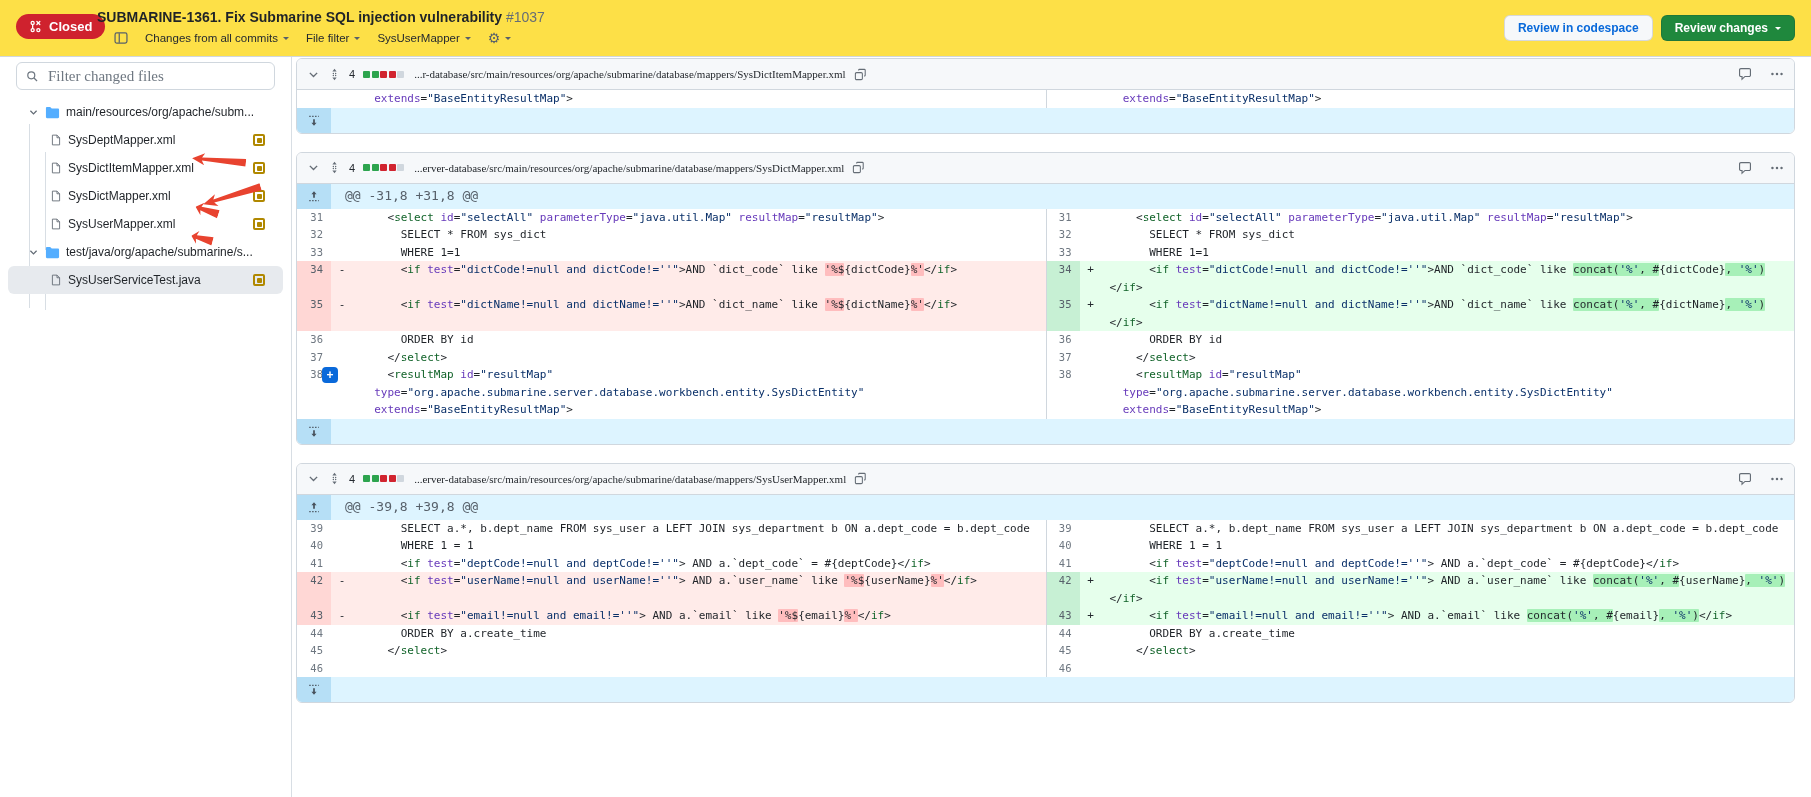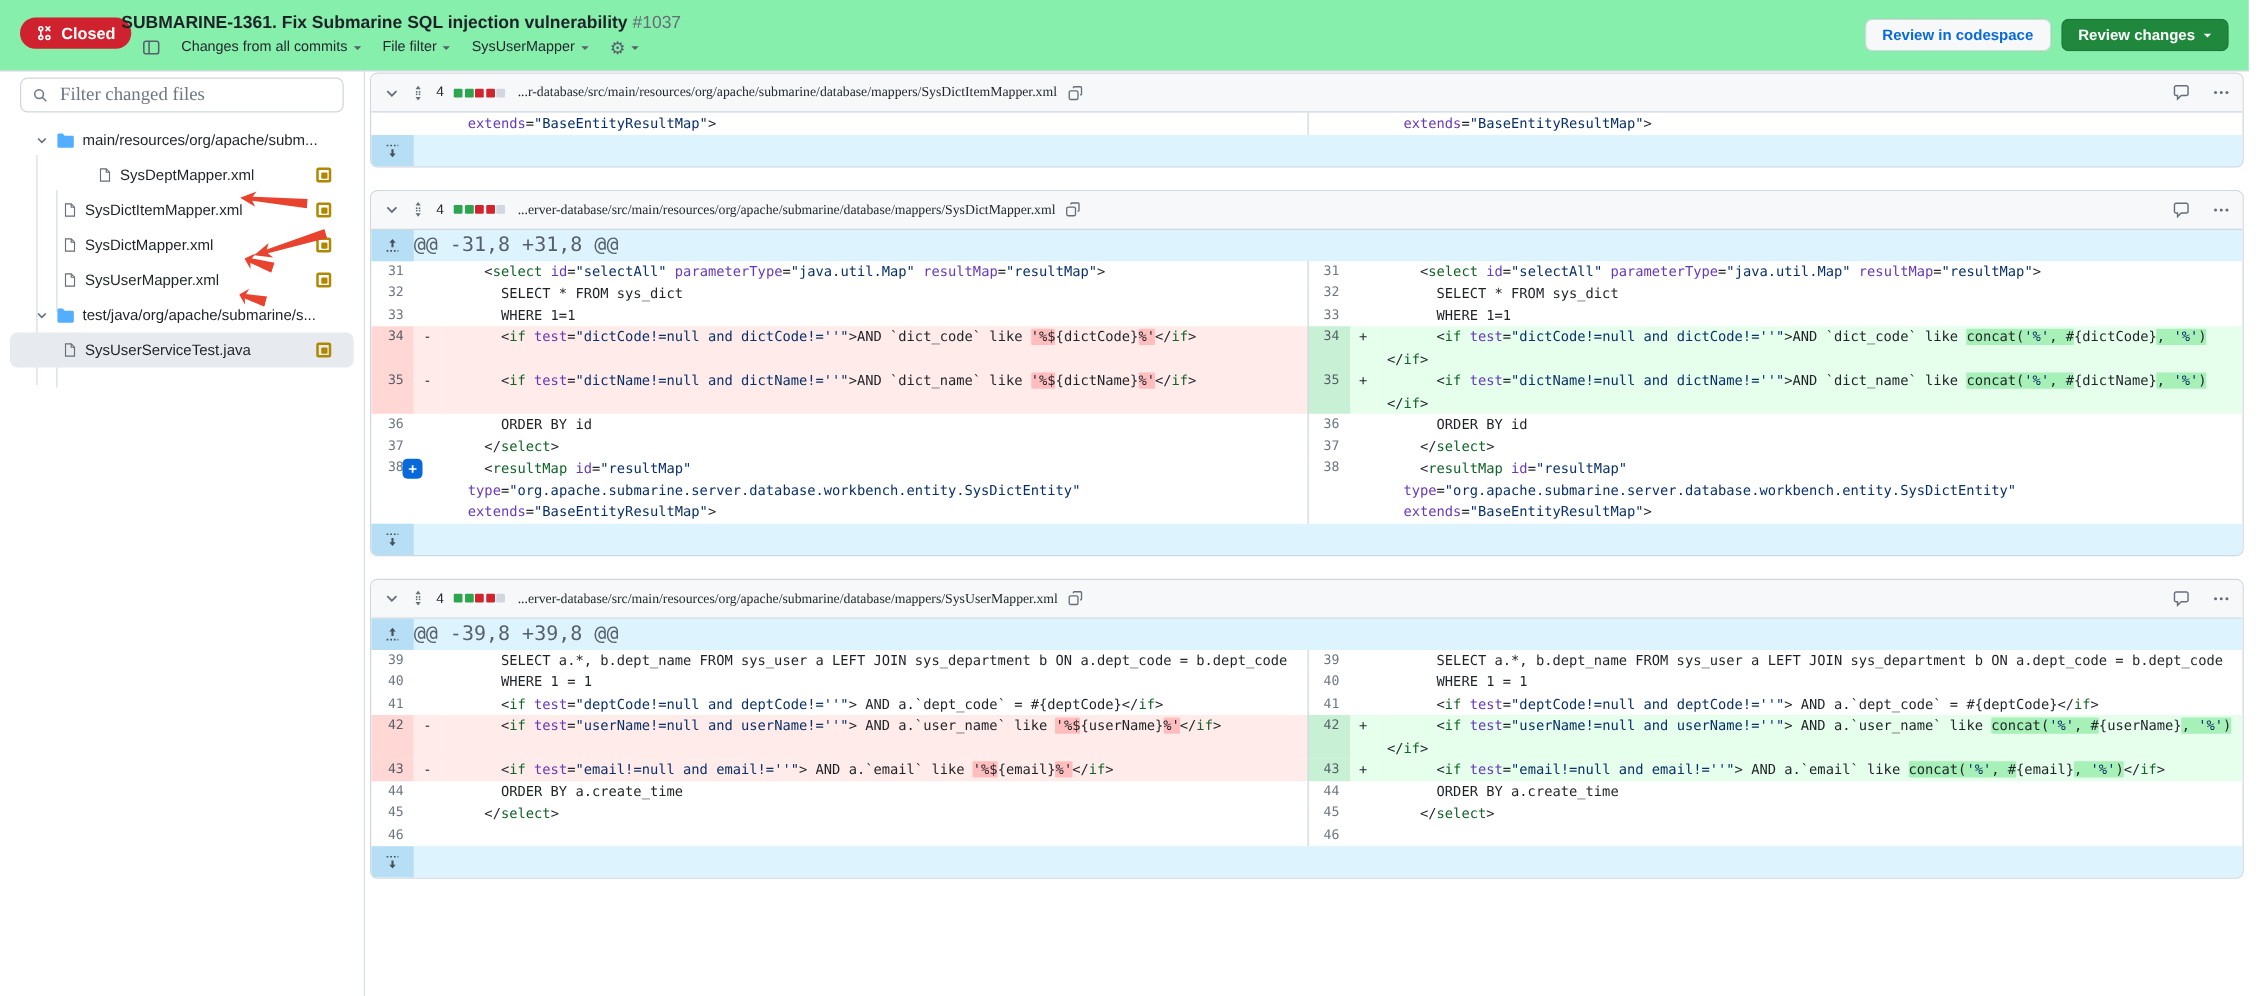--- a/index.html
+++ b/index.html
@@ -1,19 +1,19 @@
 <!DOCTYPE html>
 <html><head>
 <meta charset="utf-8">
 <style>
   html,body{margin:0;padding:0;background:#fff}
   .page{position:relative;width:1811px;height:797px;overflow:hidden;background:#fff;
         font-family:"Liberation Sans",sans-serif;color:#1f2328}
   
-  .topbar{position:absolute;top:0;left:0;right:12px;height:56px;background:#86efac;border-bottom:1px solid #d0d7de;z-index:5}
+  .topbar{position:absolute;top:0;left:0;right:0;height:56px;background:#fde047;border-bottom:1px solid #d0d7de;z-index:5}
   .badge{position:absolute;left:16px;top:14px;display:inline-flex;align-items:center;gap:7px;
          background:#cf222e;color:#fff;font-size:13px;font-weight:700;padding:5px 13px;border-radius:2em}
   .t1{position:absolute;left:97px;top:9px;margin:0;font-size:14px;font-weight:700;white-space:nowrap}
   .t1 .num{color:#656d76;font-weight:400}
   .toolbar{position:absolute;left:114px;top:31px;display:flex;align-items:center;gap:17px;font-size:11.5px;color:#24292f}
   .tbitem{display:flex;align-items:center;gap:5px;cursor:pointer;white-space:nowrap}
   .caret{width:0;height:0;border:3.6px solid transparent;border-top-color:#57606a;margin-top:4px}
   .caret.w{border-top-color:#fff}
   .gear{font-size:14px;color:#57606a;line-height:12px}
   .hactions{position:absolute;right:16px;top:15px;display:flex;gap:8px;align-items:center}
@@ -43,21 +43,21 @@
   .dh{height:30px;background:#f6f8fa;border-bottom:1px solid #d0d7de;display:flex;align-items:center;padding:0 10px;gap:8px}
   .cnt{font-size:11px;color:#24292f}
   .stat{display:flex;gap:1.5px;margin-right:2px}
   .sq{width:7px;height:7px;border-radius:1px}
   .sq.a{background:#2da44e}.sq.d{background:#d1242f}.sq.n{background:#d0d7de}
   .fpath{font-family:Liberation Serif, serif;font-size:11px;color:#1f2328;white-space:nowrap}
   .sp{flex:1}
   .dbody{font-family:"DejaVu Sans Mono",monospace;font-size:11px;line-height:17.5px}
   .hunk{display:grid;grid-template-columns:34px 1fr;background:#ddf4ff;height:25px}
   .exp{background:#b6dff6;border:none;display:flex;align-items:center;justify-content:center;cursor:pointer;padding:0}
-  .htext{color:#57606a;display:flex;align-items:center;font-size:16px;font-family:"DejaVu Sans Mono",monospace}
+  .htext{color:#57606a;display:flex;align-items:center;padding-left:14px;font-size:13px;font-family:"DejaVu Sans Mono",monospace}
   .drow{display:grid;grid-template-columns:34px 22px 1fr 34px 22px 1fr;position:relative}
   .ln{text-align:right;padding-right:8px;color:#6e7781;font-size:10.5px;cursor:pointer}
   .ln.r{border-left:1px solid #d0d7de}
   .sg{text-align:center;color:#24292f}
   .cd{white-space:pre;overflow:hidden;padding-left:8px}
   .cl{height:17.5px}
   .bg-del{background:#ffebe9}
   .bg-add{background:#e6ffec}
   .ln.n-del{background:#ffd7d5;color:#57606a}
   .ln.n-add{background:#c7f0d4;color:#57606a}
@@ -137,21 +137,21 @@
       <div class="guide" style="left:45px;top:196px;height:18px"></div>
         <div class="trow" style="padding-left: 28px;">
           <svg viewBox="0 0 16 16" width="11" height="11" fill="none" stroke="#636c76" stroke-width="1.8">
             <path d="M3.5 5.5L8 10l4.5-4.5"></path>
           </svg>
           <svg viewBox="0 0 16 16" width="15" height="15" fill="#54aeff" style="flex:none">
             <path d="M1 3.2C1 2.54 1.54 2 2.2 2h3.3l1.7 1.8h6.6c.66 0 1.2.54 1.2 1.2v7.8c0 .66-.54 1.2-1.2 1.2H2.2C1.54 14 1 13.46 1 12.8z"></path>
           </svg>
           <span class="tlabel">main/resources/org/apache/subm...</span>
         </div>
-        <div class="trow" style="padding-left: 78px;">
+        <div class="trow" style="padding-left: 50px;">
           <svg viewBox="0 0 16 16" width="12" height="14" fill="none" stroke="#656d76" stroke-width="1.2" style="flex:none">
             <path d="M3.2 1.5h6.1l3.5 3.5v9.5H3.2z"></path>
             <path d="M9.3 1.5V5h3.5"></path>
           </svg>
           <span class="tlabel">SysDeptMapper.xml</span>
           <span class="mod"></span>
         </div>
         <div class="trow" style="padding-left: 50px;">
           <svg viewBox="0 0 16 16" width="12" height="14" fill="none" stroke="#656d76" stroke-width="1.2" style="flex:none">
             <path d="M3.2 1.5h6.1l3.5 3.5v9.5H3.2z"></path>

